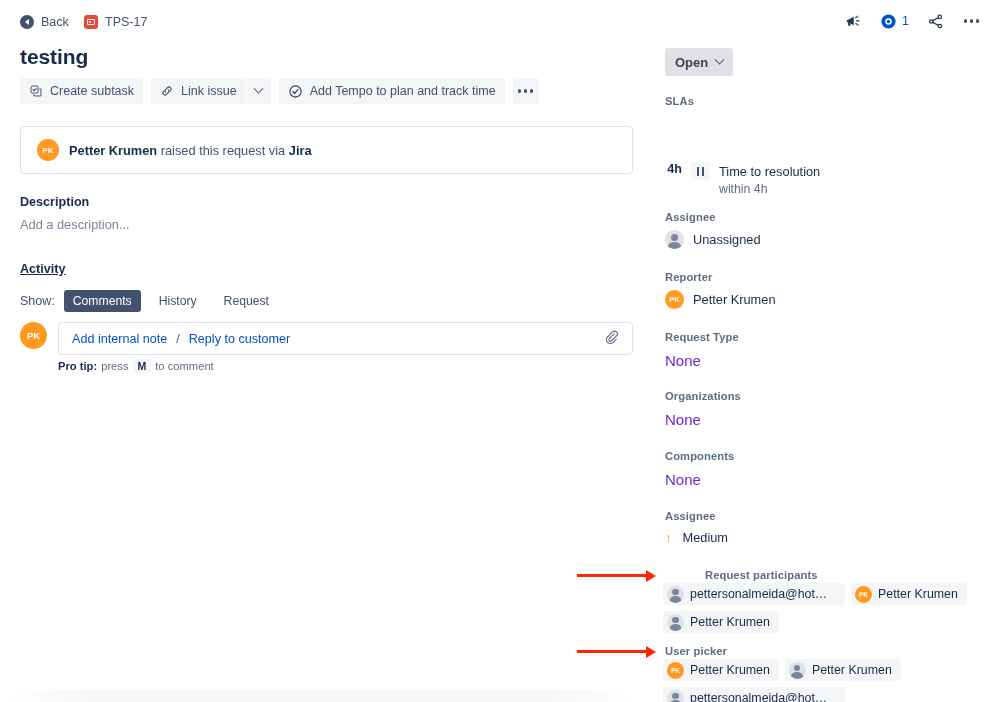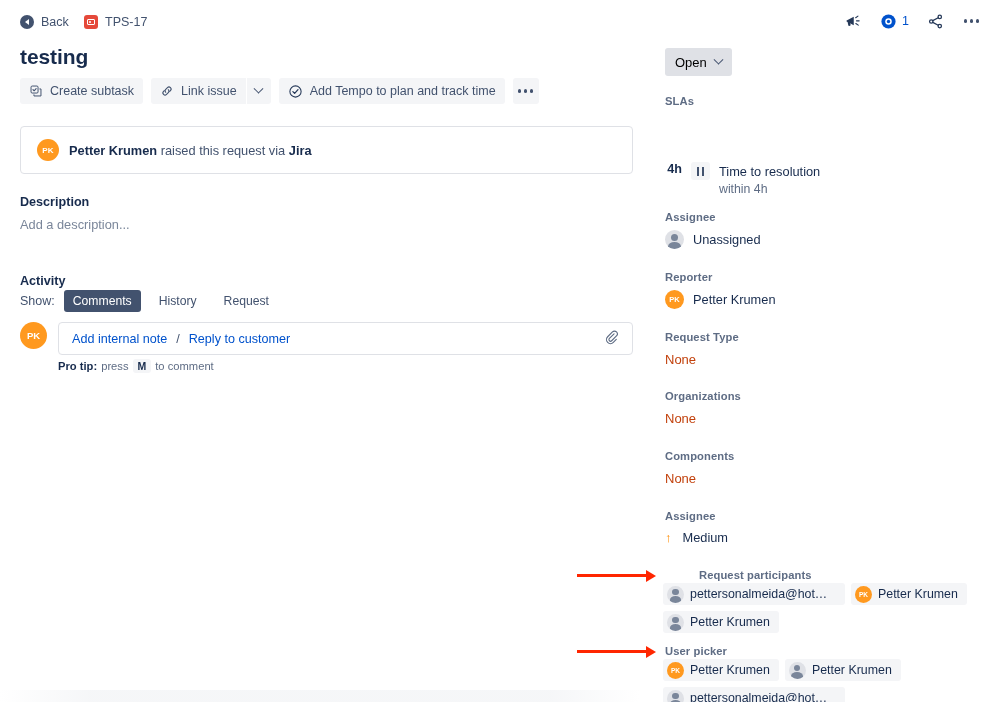--- a/index.html
+++ b/index.html
@@ -68,21 +68,21 @@
     color:#fff; font-size:8px; font-weight:700; display:flex;
     align-items:center; justify-content:center; flex:0 0 auto; letter-spacing:0.2px;
   }
   .req-text { font-size:12.8px; color:#42526E; }
   .req-text b { color:#172B4D; font-weight:700; }
 
   .section-head { font-size:12.6px; font-weight:700; color:#172B4D; }
   .desc-head { position:absolute; left:20px; top:195px; }
   .desc-ph { position:absolute; left:20px; top:217px; font-size:12.8px; color:#7A869A; cursor:text; }
 
-  .act-head { position:absolute; left:20px; top:274px; }
+  .act-head { position:absolute; left:20px; top:262px;text-decoration:underline; }
   .show-row { position:absolute; left:20px; top:290px; display:flex; align-items:center; gap:9px; }
   .show-label { font-size:12.5px; color:#42526E; }
   .seg {
     font-size:12.2px; padding:4px 9px; border-radius:3px; cursor:pointer;
     color:#42526E; background:transparent;
   }
   .seg.active { background:#42526E; color:#fff; font-weight:400; }
 
   .comment-row { position:absolute; left:20px; top:322px; display:flex; align-items:flex-start; gap:11px; }
   .comment-av { width:27px; height:27px; border-radius:50%; background:#FF991F; color:#fff;
@@ -98,25 +98,25 @@
   .protip { position:absolute; left:58px; top:359px; display:flex; align-items:center; gap:4px; font-size:11.2px; color:#5E6C84; }
   .protip b { color:#172B4D; font-weight:700; }
   .kbd { background:#F4F5F7; border-radius:3px; padding:1px 5px; font-size:10.5px; color:#172B4D; font-weight:700; }
 
   
   .right { position:absolute; left:655px; top:0; width:344px; height:702px; }
   .status-btn {
     position:absolute; left:10px; top:48px; height:28px; background:#DFE1E6;
     border-radius:3px; display:flex; align-items:center; gap:8px; padding:0 10px; cursor:pointer;
   }
-  .status-btn .lbl { font-size:13px; font-weight:400; color:#000000; }
+  .status-btn .lbl { font-size:13px; font-weight:700; color:#404040; }
 
   .fld-label { font-size:11.2px; font-weight:700; color:#5E6C84; letter-spacing:0.1px; }
   .fld-val { font-size:12.8px; color:#172B4D; }
-  .fld-none { font-size:13px; color:#c2410c;text-align:center; }
+  .fld-none { font-size:15px; color:#6d28d9;text-align:center; }
 
   .abs { position:absolute; }
   .sla-row { display:flex; align-items:flex-start; gap:9px; }
   .sla-time { font-size:12.6px; font-weight:700; color:#172B4D; min-width:17px; text-align:right; }
   .pause-chip { background:#F4F5F7; border-radius:3px; width:19px; height:18px; display:flex; align-items:center; justify-content:center; gap:2.5px; }
   .pause-chip i { display:block; width:2.4px; height:9px; background:#42526E; }
   .sla-name { font-size:12.8px; color:#172B4D; line-height:1.25; }
   .sla-sub { font-size:12.3px; color:#5E6C84; margin-top:2px; }
 
   .user-row { display:flex; align-items:center; gap:9px; }
@@ -336,21 +336,21 @@
 
     <div class="abs fld-label" style="left:10px; top:450px;">Components</div>
     <div class="abs fld-none" style="left:10px; top:471px;">None</div>
 
     <div class="abs fld-label" style="left:10px; top:510px;">Assignee</div>
     <div class="abs user-row" style="left:10px; top:530px; gap:11px;">
       <span class="prio-arrow">↑</span>
       <span class="fld-val">Medium</span>
     </div>
 
-    <div class="abs fld-label" style="left:4px; top:569px;padding-left:40px;">Request participants</div>
+    <div class="abs fld-label" style="left:10px; top:569px;padding-left:40px;">Request participants</div>
     <div class="abs chips" style="left:8px; top:583px; width:326px;">
       <span class="chip">
         <span class="gen-av"></span>
         <span>pettersonalmeida@hotma...</span>
       </span>
       <span class="chip">
         <span class="av-sm">PK</span>
         <span>Petter Krumen</span>
       </span>
       <span class="chip">

